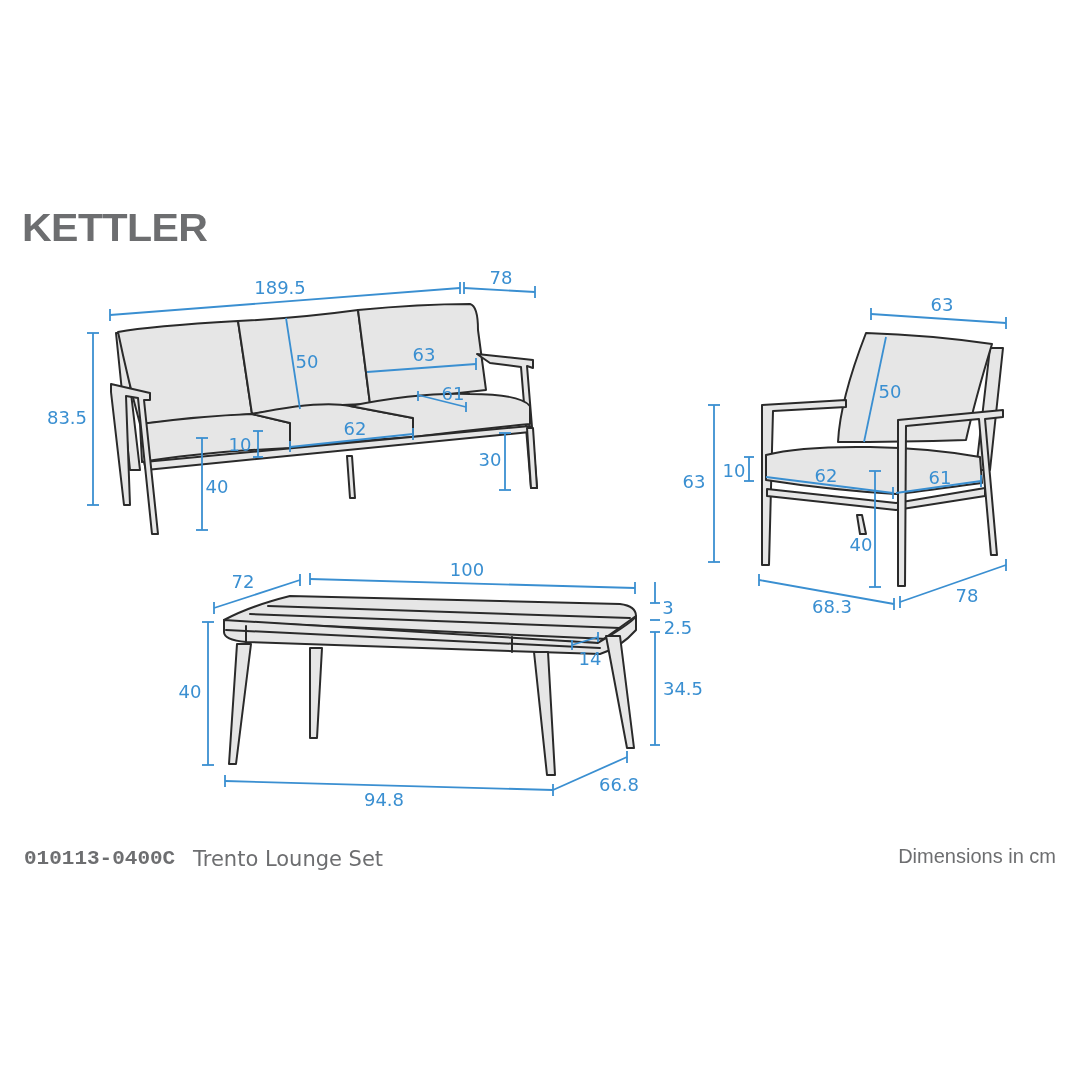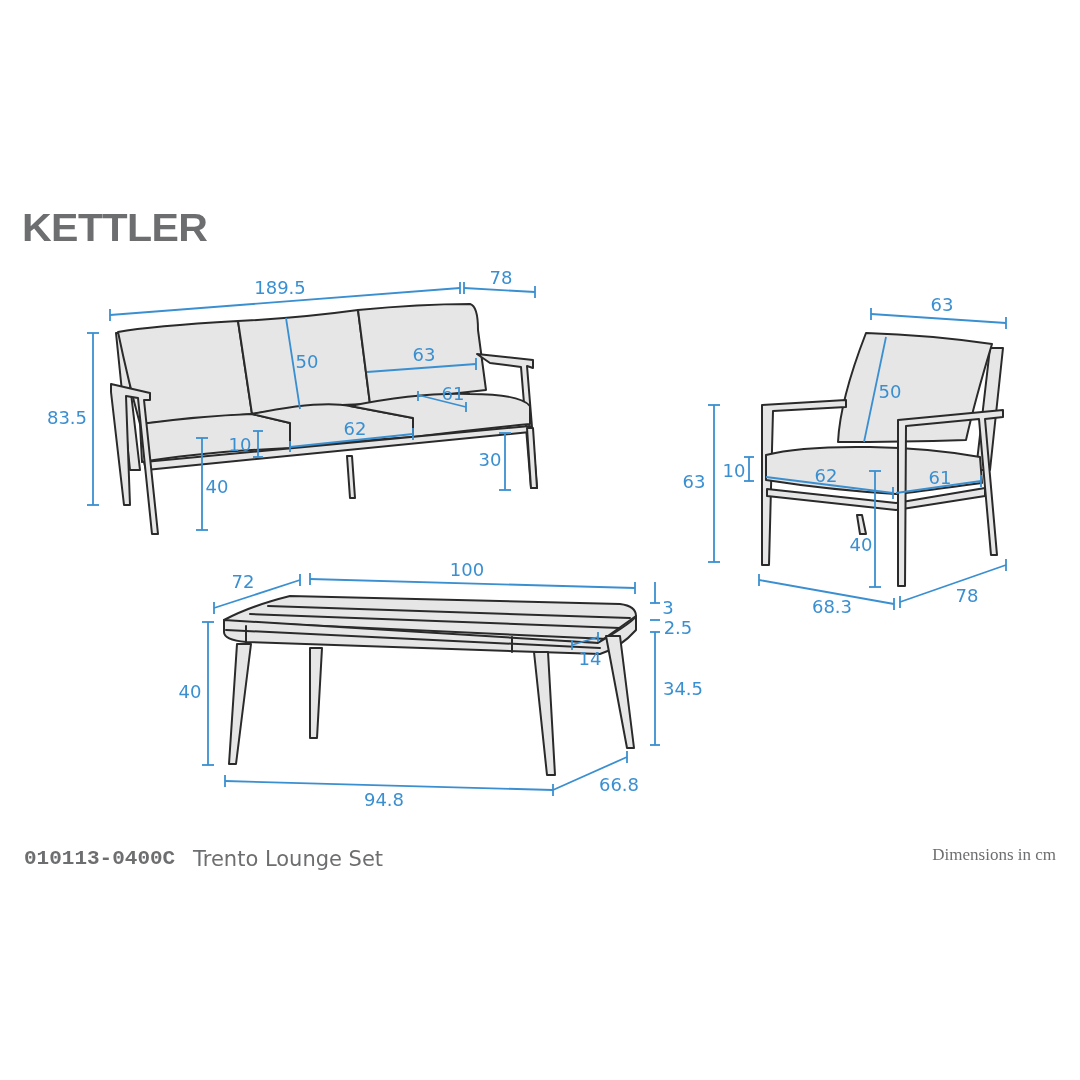--- a/index.html
+++ b/index.html
@@ -5,21 +5,21 @@
   html, body { margin: 0; padding: 0; background: #ffffff; }
   body { width: 1080px; height: 1080px; position: relative; overflow: hidden; font-family: "DejaVu Sans", "Liberation Sans", sans-serif; }
   .brand { position: absolute; left: 22px; top: 207px; font-family: "Liberation Sans", sans-serif; font-weight: bold; font-size: 38px; color: #6d6e70; letter-spacing: -0.5px; transform: scaleX(1.08); transform-origin: left center; }
   svg.drawing { position: absolute; left: 0; top: 0; }
   .dim-label { fill: #3a8fd1; font-family: "DejaVu Sans", sans-serif; font-size: 18px; }
   .dim-line { stroke: #3a8fd1; stroke-width: 1.8; fill: none; }
   .furn { stroke: #2a2a2a; stroke-width: 2; fill: #e6e6e6; stroke-linejoin: round; stroke-linecap: round; }
   .furn-line { stroke: #2a2a2a; stroke-width: 2; fill: none; stroke-linecap: round; }
   .footer-code { position: absolute; left: 24px; top: 847px; font-size: 21px; color: #6d6e70; font-weight: bold; font-family: Liberation Mono, monospace; }
   .footer-name { position: absolute; left: 193px; top: 847px; font-size: 21px; color: #6d6e70; font-family: "DejaVu Sans", sans-serif; }
-  .footer-units { position: absolute; right: 24px; top: 845px; font-size: 17px; color: #6d6e70; font-family: Liberation Serif, serif; }
+  .footer-units { position: absolute; right: 24px; top: 845px; font-size: 20px; color: #6d6e70; font-family: Liberation Sans, sans-serif; }
 </style>
 </head>
 <body>
 
 <div class="brand">KETTLER</div>
 
 <svg class="drawing" width="1080" height="1080" viewBox="0 0 1080 1080">
 
   <g>
 

